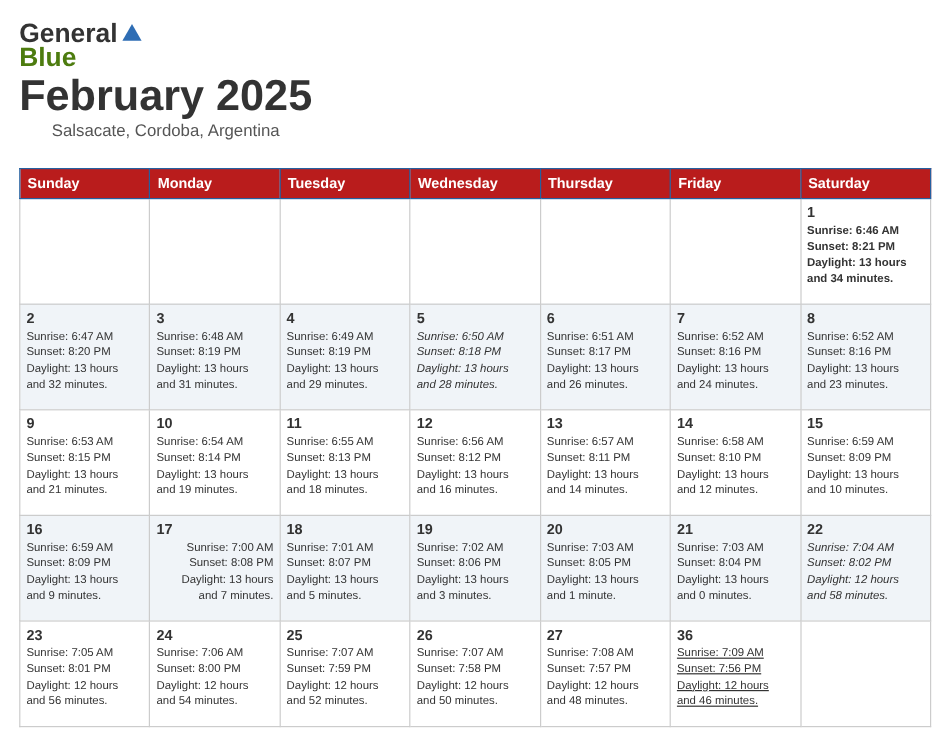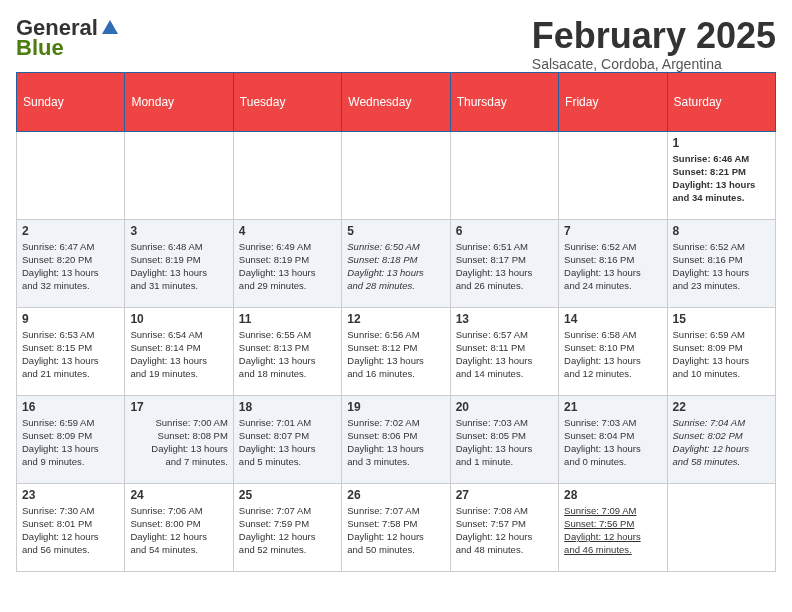--- a/index.html
+++ b/index.html
@@ -7,58 +7,59 @@
       font-family: Arial, sans-serif;
       background: #fff;
       width: 792px;
       min-height: 612px;
       padding: 16px;
     }
     .header {
       display: flex;
       align-items: flex-start;
       justify-content: space-between;
-      margin-bottom: 0;
+      margin-bottom: 24px;
+      flex-direction: column;
     }
     .logo {
       display: flex;
       flex-direction: column;
       align-items: flex-start;
     }
     .logo-text {
       font-size: 22px;
       font-weight: bold;
       line-height: 1.1;
     }
     .logo-general { color: #333; }
     .logo-blue { color: #4d7c0f; }
     .title-block {
-      text-align: left;
+      text-align: center;
     }
     .month-title {
       font-size: 36px;
       font-weight: bold;
       color: #333;
       line-height: 1.1;
     }
     .location-title {
       font-size: 14px;
       color: #555;
     }
     .calendar {
       width: 100%;
       border-collapse: collapse;
       border: 1px solid #ccc;
     }
     .calendar th {
-      background: #ef4444;
+      background: #b91c1c;
       color: #fff;
       font-size: 12px;
-      font-weight: normal;
-      padding: 22px 6px;
+      font-weight: bold;
+      padding: 5px 6px;
       text-align: left;
       border: 1px solid #2560a0;
     }
     .calendar td {
       border: 1px solid #ccc;
       vertical-align: top;
       padding: 4px 5px;
       font-size: 10px;
       color: #333;
       width: calc(100% / 7);
@@ -278,21 +279,21 @@
           <span class="day-num">22</span>
           <div class="day-info" style="white-space: pre-line; font-style: italic;">Sunrise: 7:04 AM
 Sunset: 8:02 PM
 Daylight: 12 hours
 and 58 minutes.</div>
         </td>
       </tr>
       <tr class="row-white">
         <td>
           <span class="day-num">23</span>
-          <div class="day-info" style="white-space: pre-line;">Sunrise: 7:30 AM
+          <div class="day-info" style="white-space: pre-line;">Sunrise: 7:05 AM
 Sunset: 8:01 PM
 Daylight: 12 hours
 and 56 minutes.</div>
         </td>
         <td>
           <span class="day-num">24</span>
           <div class="day-info" style="white-space: pre-line;">Sunrise: 7:06 AM
 Sunset: 8:00 PM
 Daylight: 12 hours
 and 54 minutes.</div>
@@ -312,21 +313,21 @@
 and 50 minutes.</div>
         </td>
         <td>
           <span class="day-num">27</span>
           <div class="day-info" style="white-space: pre-line;">Sunrise: 7:08 AM
 Sunset: 7:57 PM
 Daylight: 12 hours
 and 48 minutes.</div>
         </td>
         <td>
-          <span class="day-num">28</span>
+          <span class="day-num">36</span>
           <div class="day-info" style="white-space: pre-line; text-decoration: underline;">Sunrise: 7:09 AM
 Sunset: 7:56 PM
 Daylight: 12 hours
 and 46 minutes.</div>
         </td>
         <td class="empty-cell"></td>
       </tr>
     </tbody>
 </table>
 

